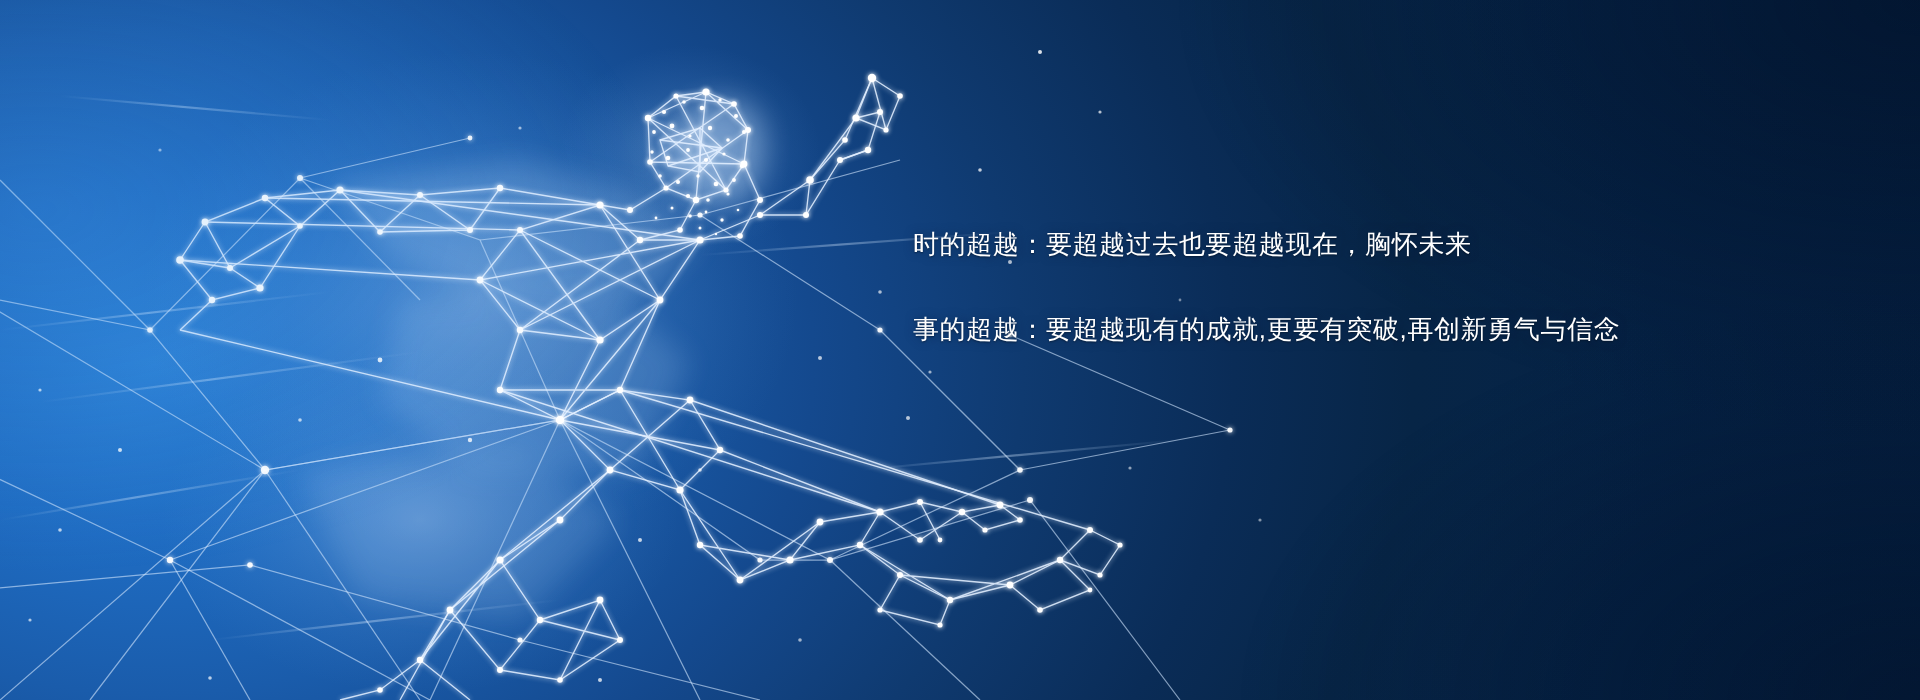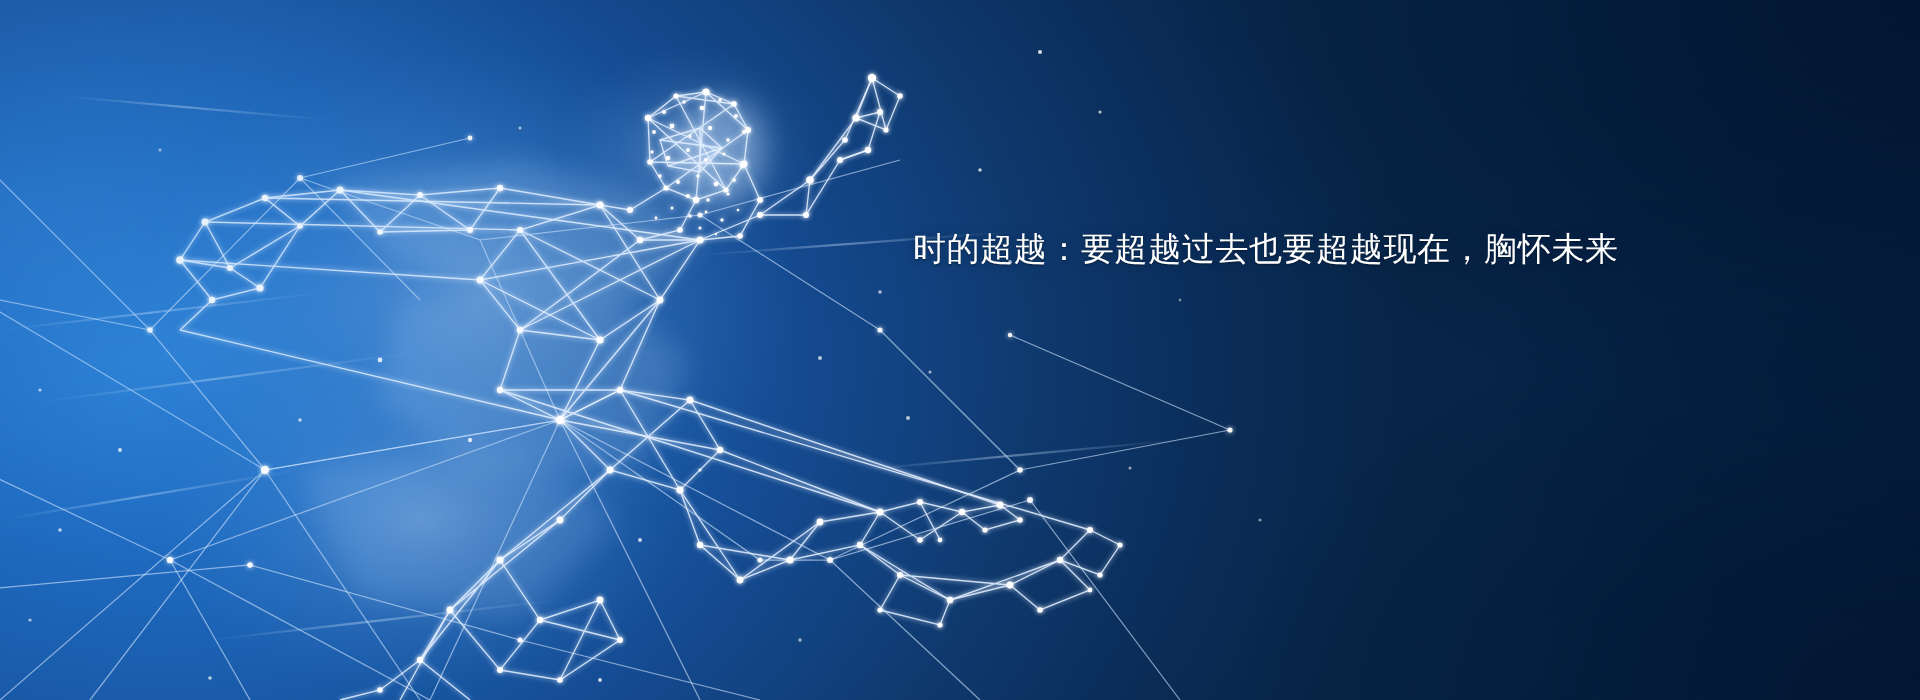--- a/index.html
+++ b/index.html
@@ -47,21 +47,21 @@
 
   
   #copy {
     position: absolute;
     left: 913px;
     top: 228px;
     width: 900px;
   }
   .copy-line {
     color: #ffffff;
-    font-size: 33px;
+    font-size: 26px;
     line-height: 1.28;
     letter-spacing: .6px;
     white-space: nowrap;
     text-shadow: 0 0 10px rgba(10,40,80,.75), 0 1px 2px rgba(0,0,0,.45);
   }
   .copy-line + .copy-line { margin-top: 52px; }
 </style>
 </head>
 <body>
 
@@ -396,15 +396,16 @@
           <circle cx="1180" cy="300" r="1.4" fill-opacity=".45"></circle>
         </g>
       </g>
     </svg>
   </div>
 
   <div id="vignette"></div>
 
   <div id="copy">
     <div class="copy-line">时的超越：要超越过去也要超越现在，胸怀未来</div>
+    <div class="copy-line">事的超越：要超越现有的成就,更要有突破,再创新勇气与信念</div>
   </div>
 
 </div>
 
 </body></html>

